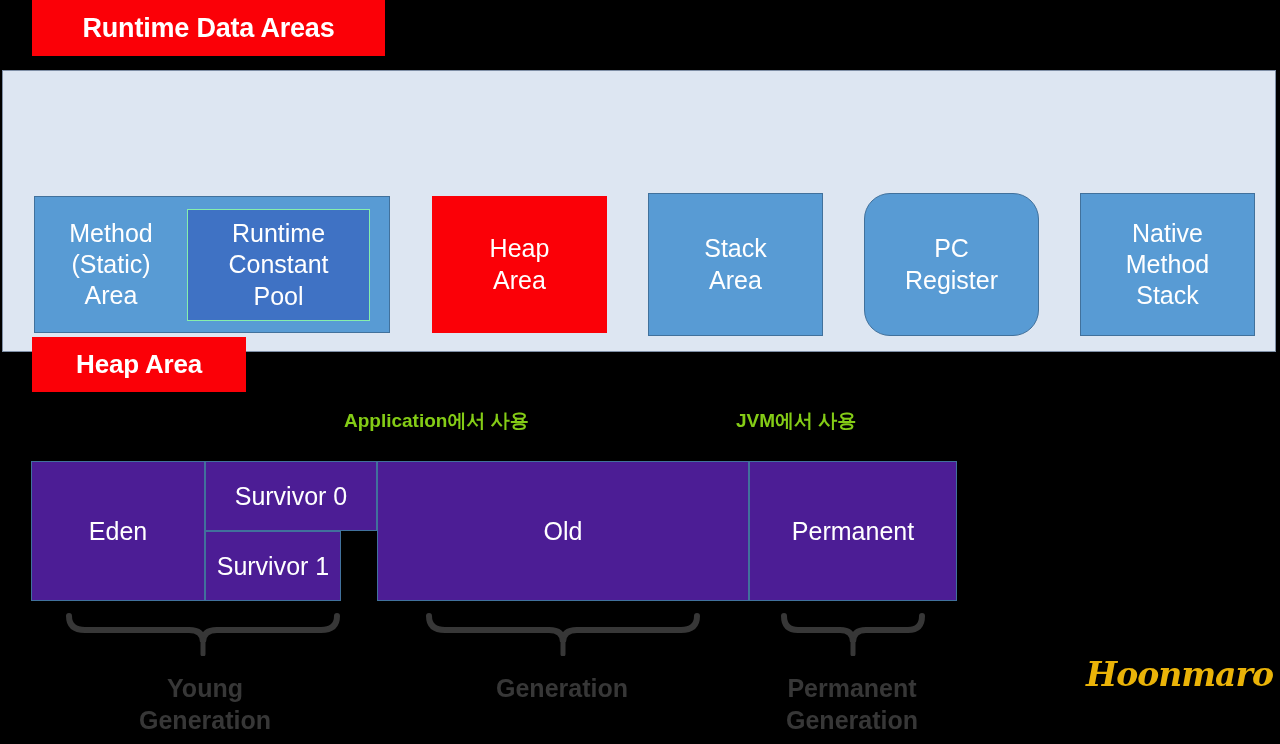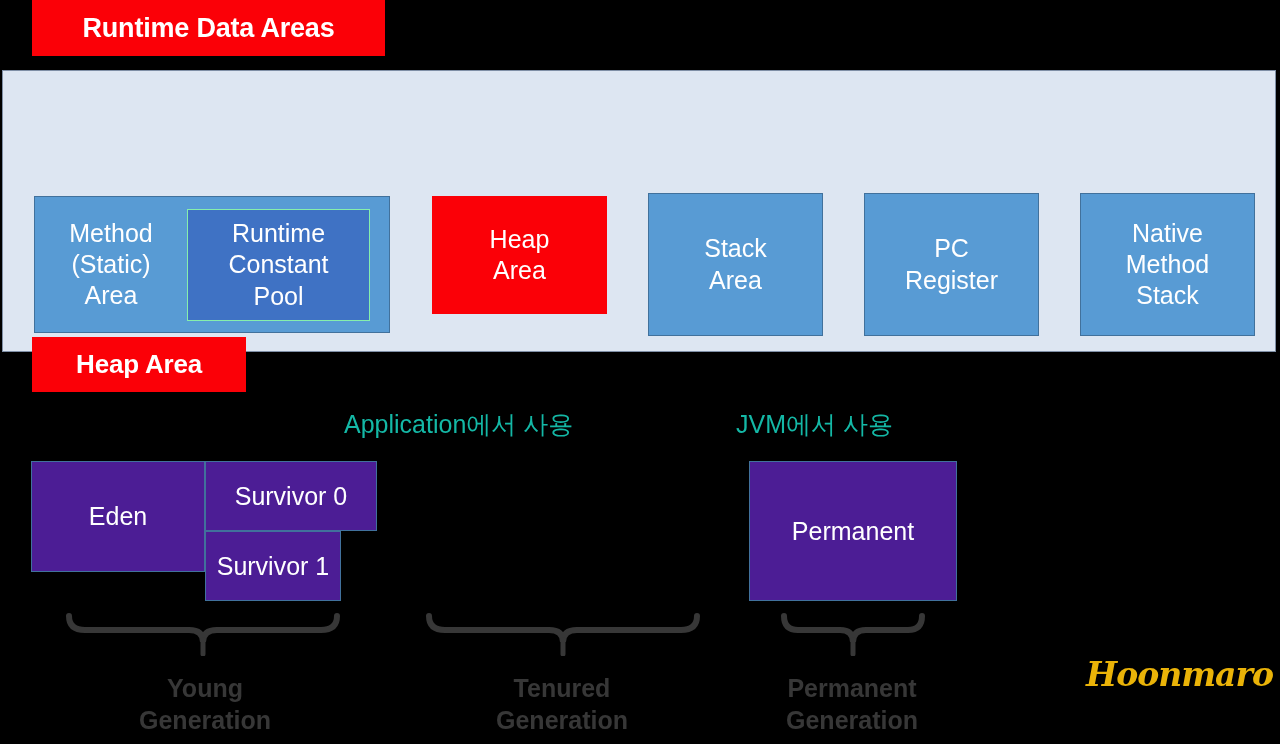--- a/index.html
+++ b/index.html
@@ -90,31 +90,31 @@
     border: 1px solid #86efac;
     display: flex;
     align-items: center;
     justify-content: center;
     text-align: center;
     font-size: 25px;
     line-height: 1.25;
     color: #ffffff;
     box-sizing: border-box;
   }
-  .box-heap     { left: 429px; top: 125px; width: 175px; height: 118px; }
+  .box-heap     { left: 429px; top: 125px; width: 175px; height: 137px; }
   .box-stack    { left: 645px; top: 122px; width: 175px; height: 143px; }
-  .box-pc       { left: 861px; top: 122px; width: 175px; height: 143px; }
+  .box-pc       { left: 861px; top: 122px; width: 175px; height: 143px; border-radius: 26px; }
   .box-native   { left: 1077px;top: 122px; width: 175px; height: 143px; }
 
   
   .usage-label {
     position: absolute;
-    color: #14b8a6;
-    font-size: 25px;
-    font-weight: normal;
+    color: #84cc16;
+    font-size: 19px;
+    font-weight: bold;
     white-space: nowrap;
   }
   .usage-app { left: 344px; top: 408px; }
   .usage-jvm { left: 736px; top: 408px; }
 
   .heap-row {
     position: absolute;
     left: 31px;
     top: 461px;
     width: 926px;
@@ -125,21 +125,21 @@
     background: #4c1d95;
     border: 1px solid #41719c;
     color: #ffffff;
     display: flex;
     align-items: center;
     justify-content: center;
     text-align: center;
     font-size: 25px;
     box-sizing: border-box;
   }
-  .cell-eden      { left: 0px;   top: 0px;  width: 174px; height: 111px; }
+  .cell-eden      { left: 0px;   top: 0px;  width: 174px; height: 140px; }
   .cell-surv0     { left: 174px; top: 0px;  width: 172px; height: 70px;  }
   .cell-surv1     { left: 174px; top: 70px; width: 136px; height: 70px;  }
   .cell-old       { left: 346px; top: 0px;  width: 372px; height: 140px; }
   .cell-permanent { left: 718px; top: 0px;  width: 208px; height: 140px; }
 
   
   .brace-group {
     position: absolute;
     top: 612px;
   }
@@ -232,20 +232,21 @@
 <div class="red-tag tag-rda">Runtime Data Areas</div>
 <div class="red-tag tag-heap">Heap Area</div>
 
 <div class="usage-label usage-app">Application에서 사용</div>
 <div class="usage-label usage-jvm">JVM에서 사용</div>
 
 <div class="heap-row">
   <div class="heap-cell cell-eden">Eden</div>
   <div class="heap-cell cell-surv0">Survivor 0</div>
   <div class="heap-cell cell-surv1">Survivor 1</div>
+  <div class="heap-cell cell-old">Old</div>
   <div class="heap-cell cell-permanent">Permanent</div>
 </div>
 
 <div class="brace-group bg-young">
   <svg class="brace-svg" width="276" height="44" viewBox="0 0 276 44">
     <path d="M4 4 Q4 18 20 18 L124 18 Q138 18 138 30 Q138 18 152 18 L256 18 Q272 18 272 4" fill="none" stroke="#373737" stroke-width="6" stroke-linecap="round"></path>
     <line x1="138" y1="28" x2="138" y2="42" stroke="#373737" stroke-width="5" stroke-linecap="round"></line>
   </svg>
 </div>
 <div class="brace-group bg-tenured">
@@ -259,21 +260,20 @@
     <path d="M4 4 Q4 18 18 18 L60 18 Q73 18 73 30 Q73 18 86 18 L128 18 Q142 18 142 4" fill="none" stroke="#373737" stroke-width="6" stroke-linecap="round"></path>
     <line x1="73" y1="28" x2="73" y2="42" stroke="#373737" stroke-width="5" stroke-linecap="round"></line>
   </svg>
 </div>
 
 <div class="gen-label gl-young">
   <div>Young</div>
   <div>Generation</div>
 </div>
 <div class="gen-label gl-tenured">
-  <div>Tenured</div>
   <div>Generation</div>
 </div>
 <div class="gen-label gl-perm">
   <div>Permanent</div>
   <div>Generation</div>
 </div>
 
 <div class="signature">Hoonmaro</div>
 
 </body></html>

